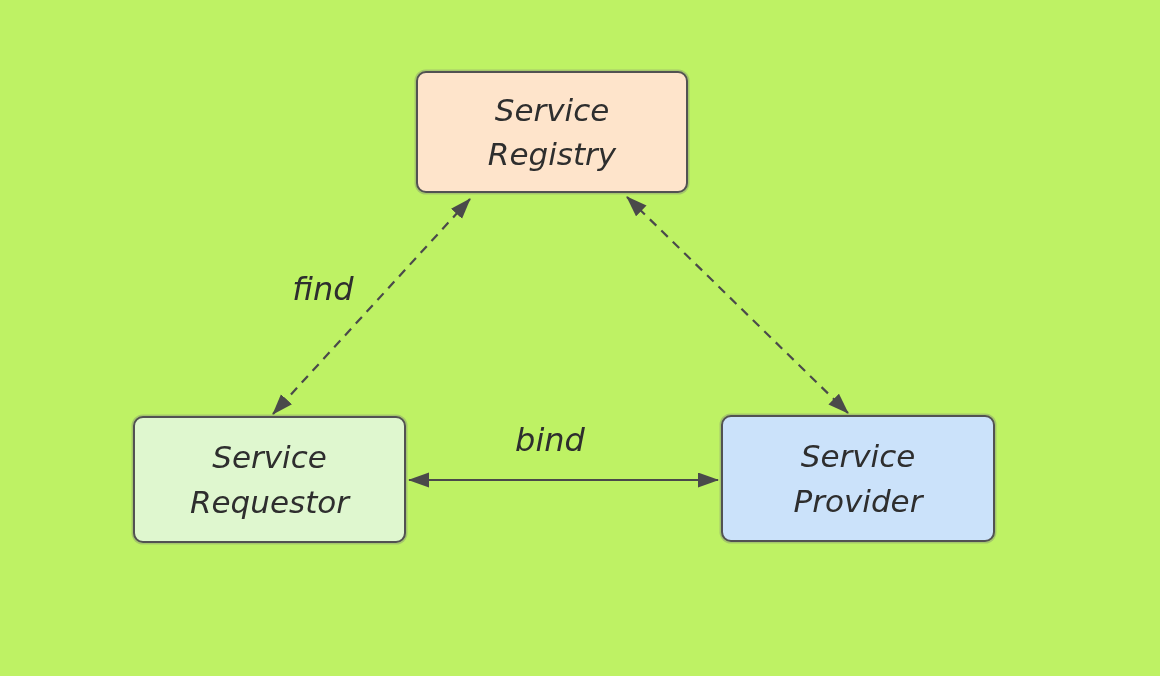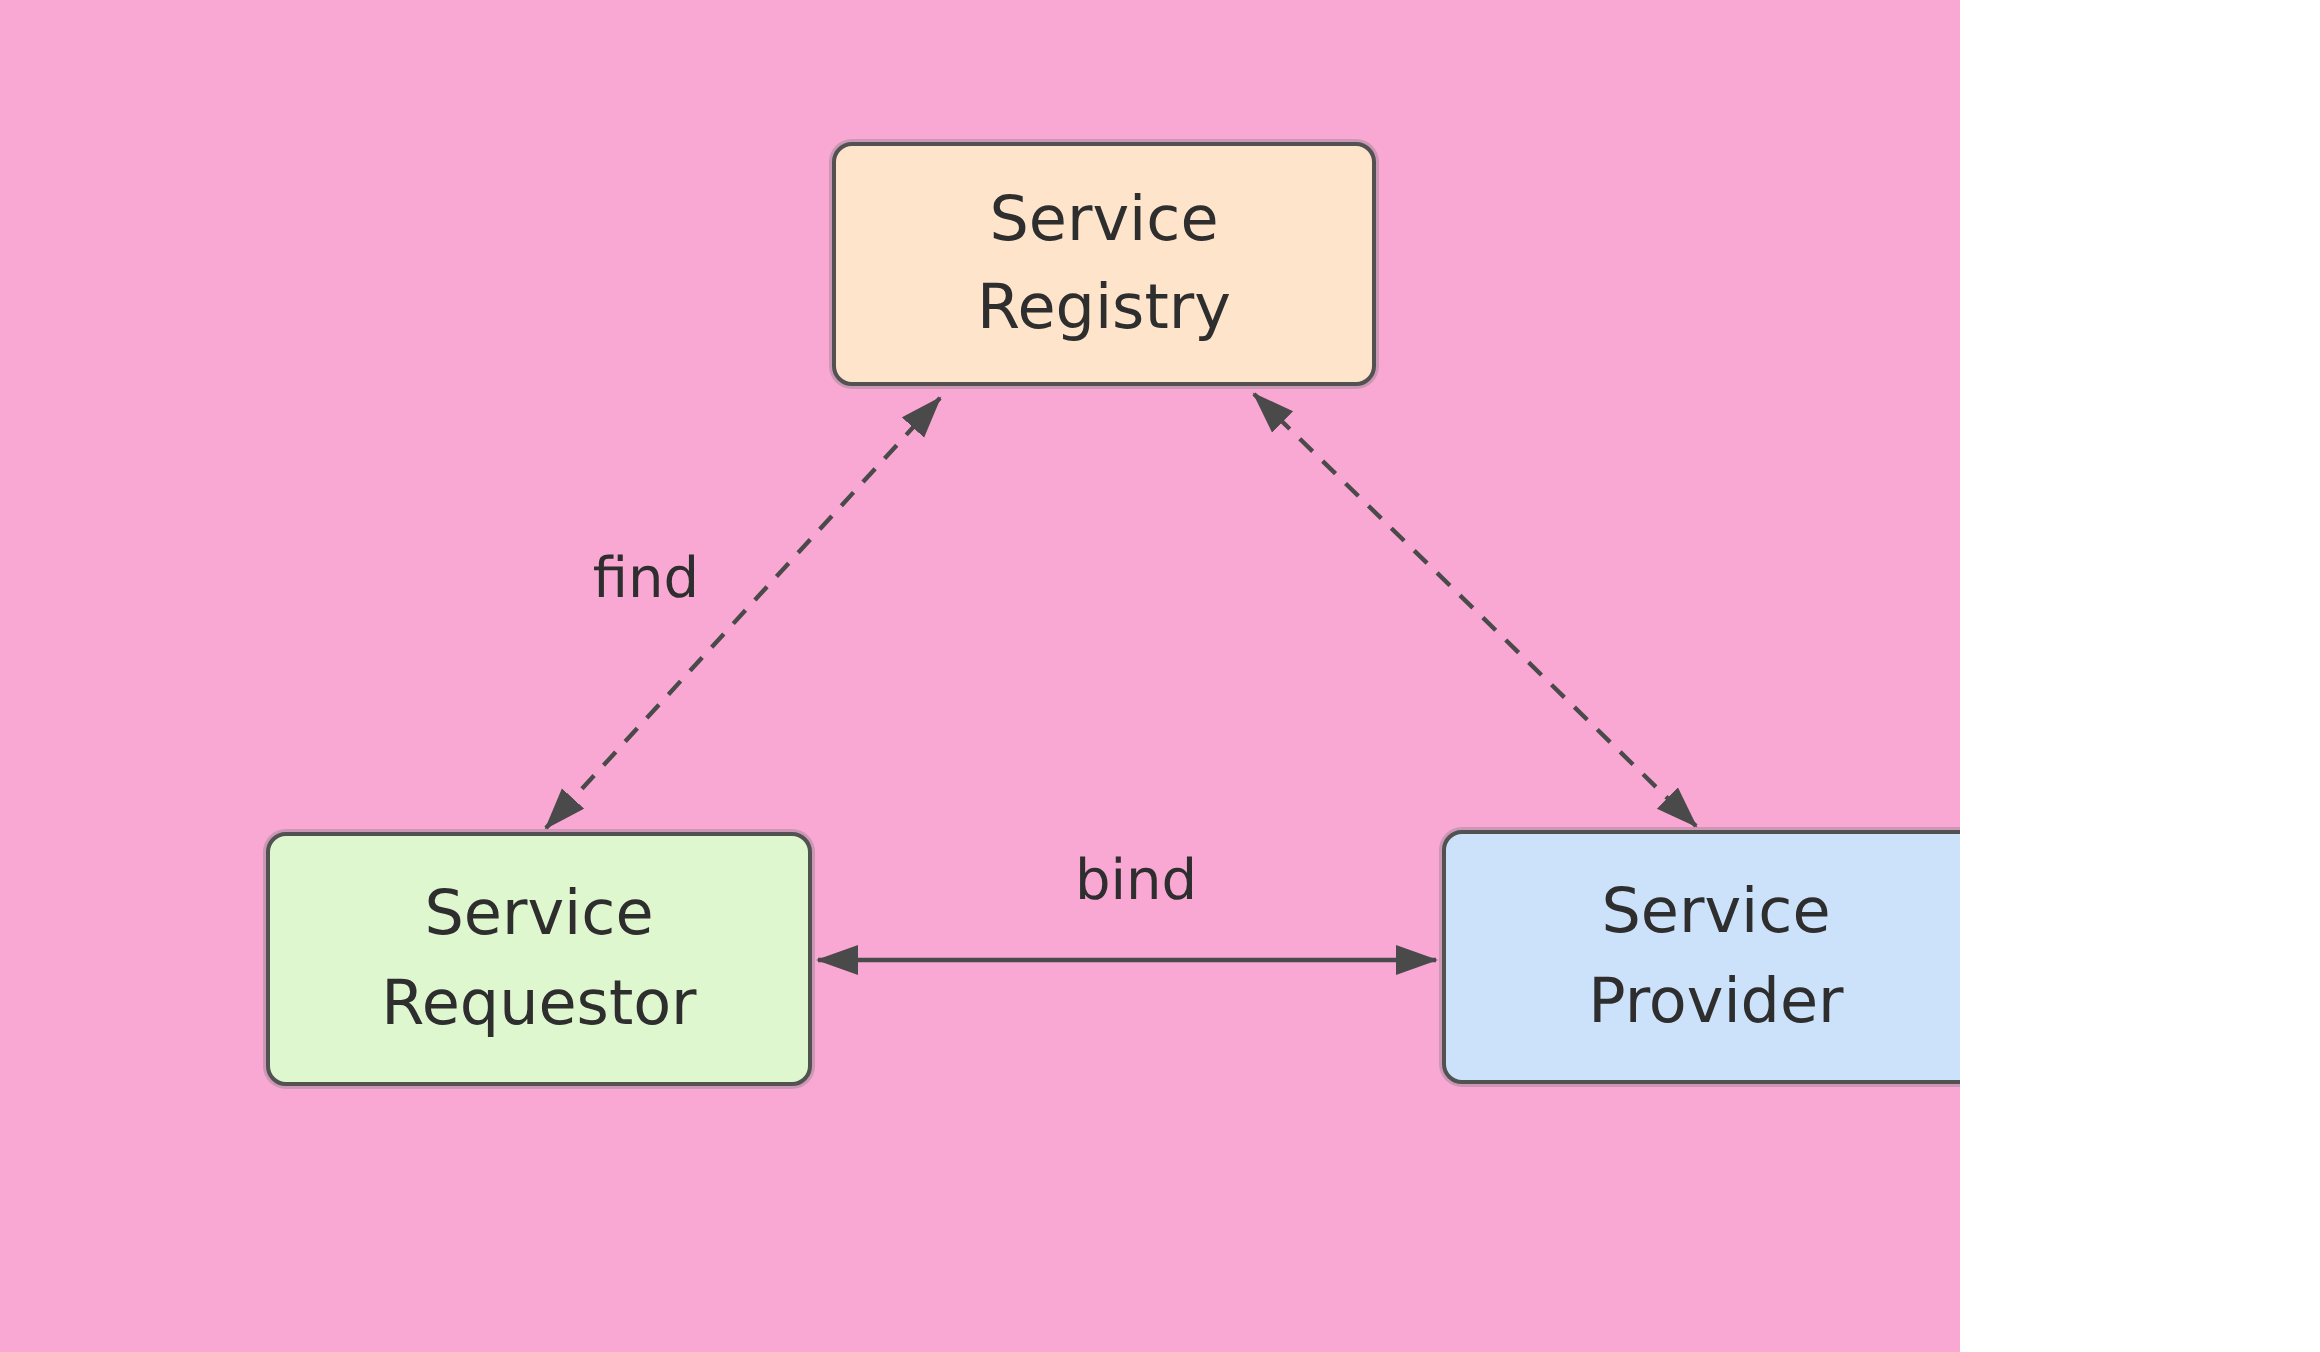--- a/index.html
+++ b/index.html
@@ -2,25 +2,26 @@
 <html><head>
 <meta charset="utf-8">
 <style>
   html, body {
     margin: 0;
     padding: 0;
     background: #ffffff;
   }
   .stage {
     position: relative;
-    width: 980px;
+    width: 1160px;
     height: 676px;
-    background: #f9a8d4;
+    background: #bef264;
     overflow: hidden;
     font-family: "DejaVu Sans", sans-serif;
+    font-style: italic;
   }
   .edges-layer {
     position: absolute;
     left: 0;
     top: 0;
     width: 1160px;
     height: 676px;
   }
   .edge-line {
     stroke-width: 2.2;
@@ -43,27 +44,27 @@
     line-height: 1.42;
     color: #2e2e2e;
     white-space: pre-line;
   }
   .node-registry  { left: 416px; top: 71px;  width: 272px; height: 122px; }
   .node-requestor { left: 133px; top: 416px; width: 273px; height: 127px; }
   .node-provider  { left: 721px; top: 415px; width: 274px; height: 127px; }
   .edge-label {
     position: absolute;
     transform: translate(-50%, -50%);
-    font-size: 28px;
+    font-size: 32px;
     color: #2e2e2e;
     white-space: nowrap;
   }
   .label-find     { left: 323px; top: 289px; }
   .label-register { left: 818px; top: 288px; }
-  .label-bind     { left: 568px; top: 440px; }
+  .label-bind     { left: 550px; top: 440px; }
 </style>
 </head>
 <body>
 
 <div class="stage">
 
   <svg class="edges-layer" viewBox="0 0 1160 676" xmlns="http://www.w3.org/2000/svg">
     <defs>
       <marker id="arrowhead" markerUnits="userSpaceOnUse" markerWidth="22" markerHeight="16" refX="20" refY="7.5" orient="auto-start-reverse">
         <path d="M0,0 L21,7.5 L0,15 Z" style="fill: rgb(74, 74, 74);"></path>

